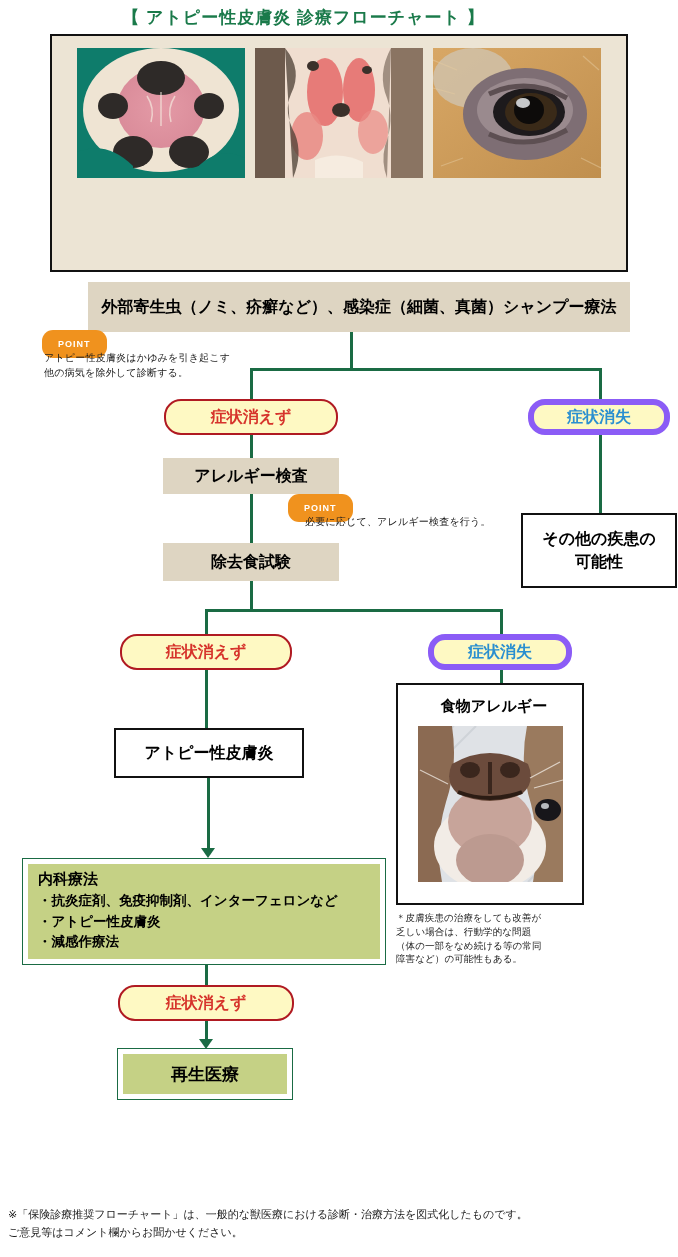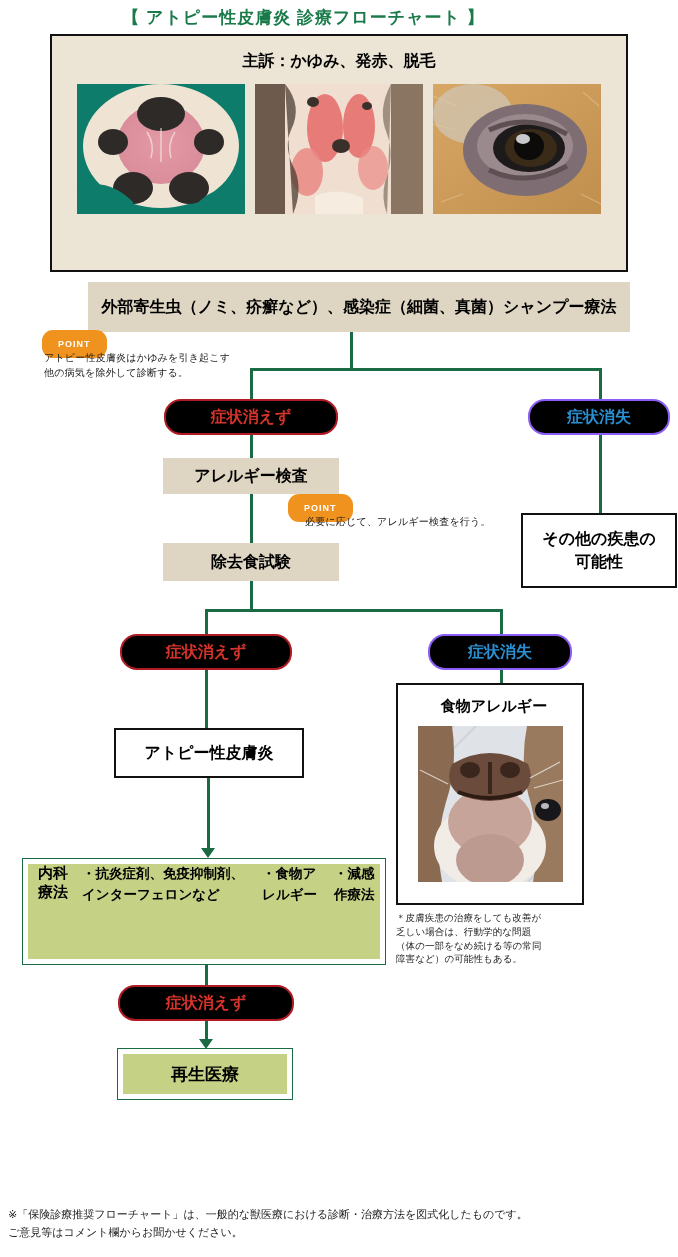--- a/index.html
+++ b/index.html
@@ -89,44 +89,44 @@
     align-items: center;
     justify-content: center;
     text-align: center;
     font-weight: bold;
     color: #000000;
   }
   .pill {
     position: absolute;
     box-sizing: border-box;
     border-radius: 17px;
-    background: #000000;
+    background: #fef9c3;
     display: flex;
     align-items: center;
     justify-content: center;
     font-weight: bold;
     font-size: 16px;
   }
   .pill.red   { border: 2px solid #b01a22; color: #d6332b; }
-  .pill.blue  { border: 2px solid #8b5cf6; color: #2a8fd0; }
+  .pill.blue  { border: 6px solid #8b5cf6; color: #2a8fd0; }
 
   .green-box {
     position: absolute;
     border: 1px solid #1a6b44;
     background: #ffffff;
     box-sizing: border-box;
     padding: 5px;
   }
   .green-box-inner {
     width: 100%;
     height: 100%;
     background: #c5d185;
     box-sizing: border-box;
     display: flex;
-    flex-direction: row;
+    flex-direction: column;
     justify-content: center;
   }
 
   
   .vline {
     position: absolute;
     width: 3px;
     background: #1a6b44;
   }
   .hline {
@@ -210,21 +210,20 @@
     line-height: 1.6;
     color: #1b1b1b;
   }
 </style>
 </head>
 <body>
 
 <div class="chart-title">【 アトピー性皮膚炎 診療フローチャート 】</div>
 
 <div class="symptom-panel">
-  <div class="symptom-heading">主訴：かゆみ、発赤、脱毛</div>
 
   <div class="photo-row">
     <div class="photo">
       <svg width="168" height="130" viewBox="0 0 168 130">
         <defs>
           <radialGradient id="pawPink" cx="50%" cy="50%" r="55%">
             <stop offset="0%" stop-color="#e49aa6"></stop>
             <stop offset="100%" stop-color="#d98b99"></stop>
           </radialGradient>
         </defs>
@@ -375,21 +374,21 @@
 
 <div class="fa-note" style="left:396px; top:911px; width:190px; white-space:pre-line;">＊皮膚疾患の治療をしても改善が
 乏しい場合は、行動学的な問題
 （体の一部をなめ続ける等の常同
 障害など）の可能性もある。</div>
 
 <div class="green-box" style="left:22px; top:858px; width:364px; height:107px;">
   <div class="green-box-inner">
     <div class="tx-title">内科療法</div>
     <div class="tx-item">・抗炎症剤、免疫抑制剤、インターフェロンなど</div>
-    <div class="tx-item">・食物アレルギー</div>
+    <div class="tx-item">・アトピー性皮膚炎</div>
     <div class="tx-item">・減感作療法</div>
   </div>
 </div>
 
 <div class="vline" style="left:205px; top:965px; height:20px;"></div>
 
 <div class="pill red" style="left:118px; top:985px; width:176px; height:36px;">症状消えず</div>
 
 <div class="vline" style="left:205px; top:1021px; height:20px;"></div>
 <div class="arrow-head" style="left:199px; top:1039px;"></div>

